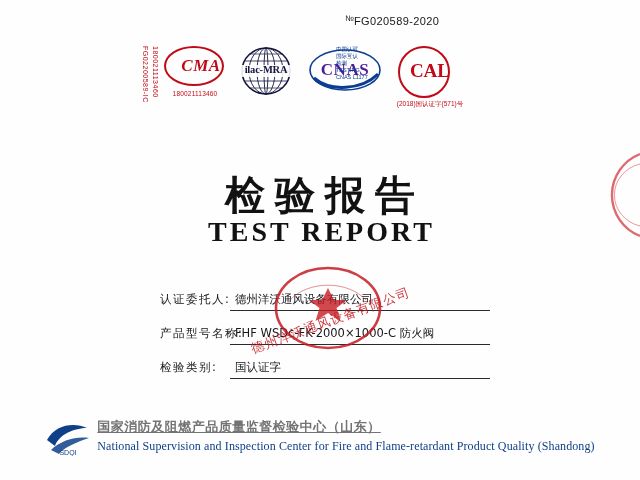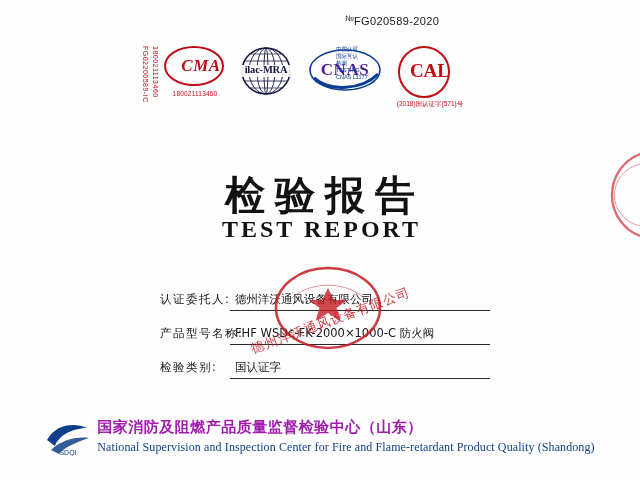--- a/index.html
+++ b/index.html
@@ -213,21 +213,21 @@
     color: #121212;
     text-indent: 10px;
   }
   .title-en {
     position: absolute;
     left: 0; top: 216px;
     width: 640px;
     text-align: center;
     font-family: "Liberation Serif", serif;
     font-weight: bold;
-    font-size: 24px;
+    font-size: 28px;
     letter-spacing: 3px;
     color: #121212;
     text-indent: 3px;
   }
 
   
   .fields {
     position: absolute;
     left: 160px;
     top: 288px;
@@ -321,24 +321,25 @@
   .sdqi-mark {
     position: absolute;
     left: 0;
     top: 2px;
     width: 46px;
     height: 36px;
   }
   .footer-cn {
     font-family: "DejaVu Sans", sans-serif;
     font-weight: bold;
-    font-size: 15px;
+    font-size: 13px;
     letter-spacing: 0.5px;
-    color: #a21caf;
-    white-space: nowrap;
+    color: #737373;
+    white-space: nowrap;
+    text-decoration: underline;
   }
   .footer-en {
     margin-top: 3px;
     font-family: "Liberation Serif", serif;
     font-size: 12px;
     color: #0f3f88;
     letter-spacing: 0.1px;
     white-space: nowrap;
   }
 </style>

